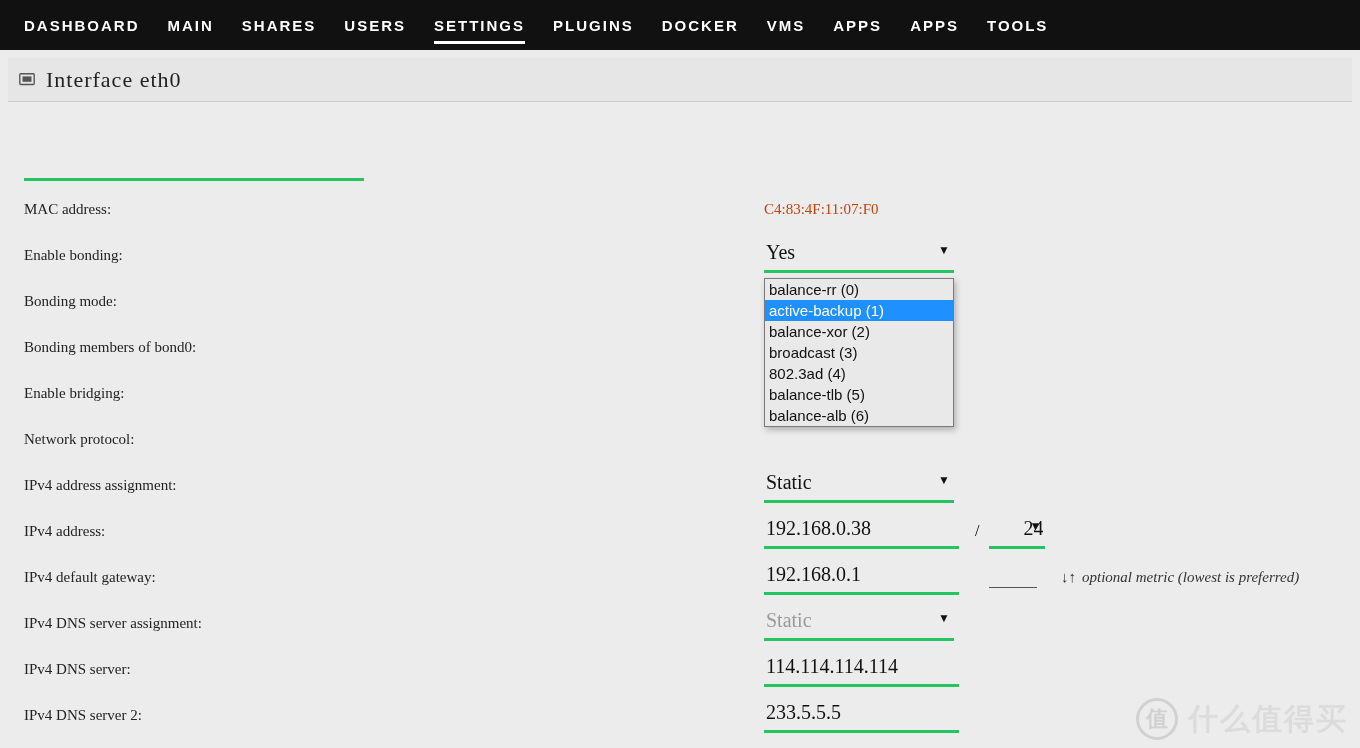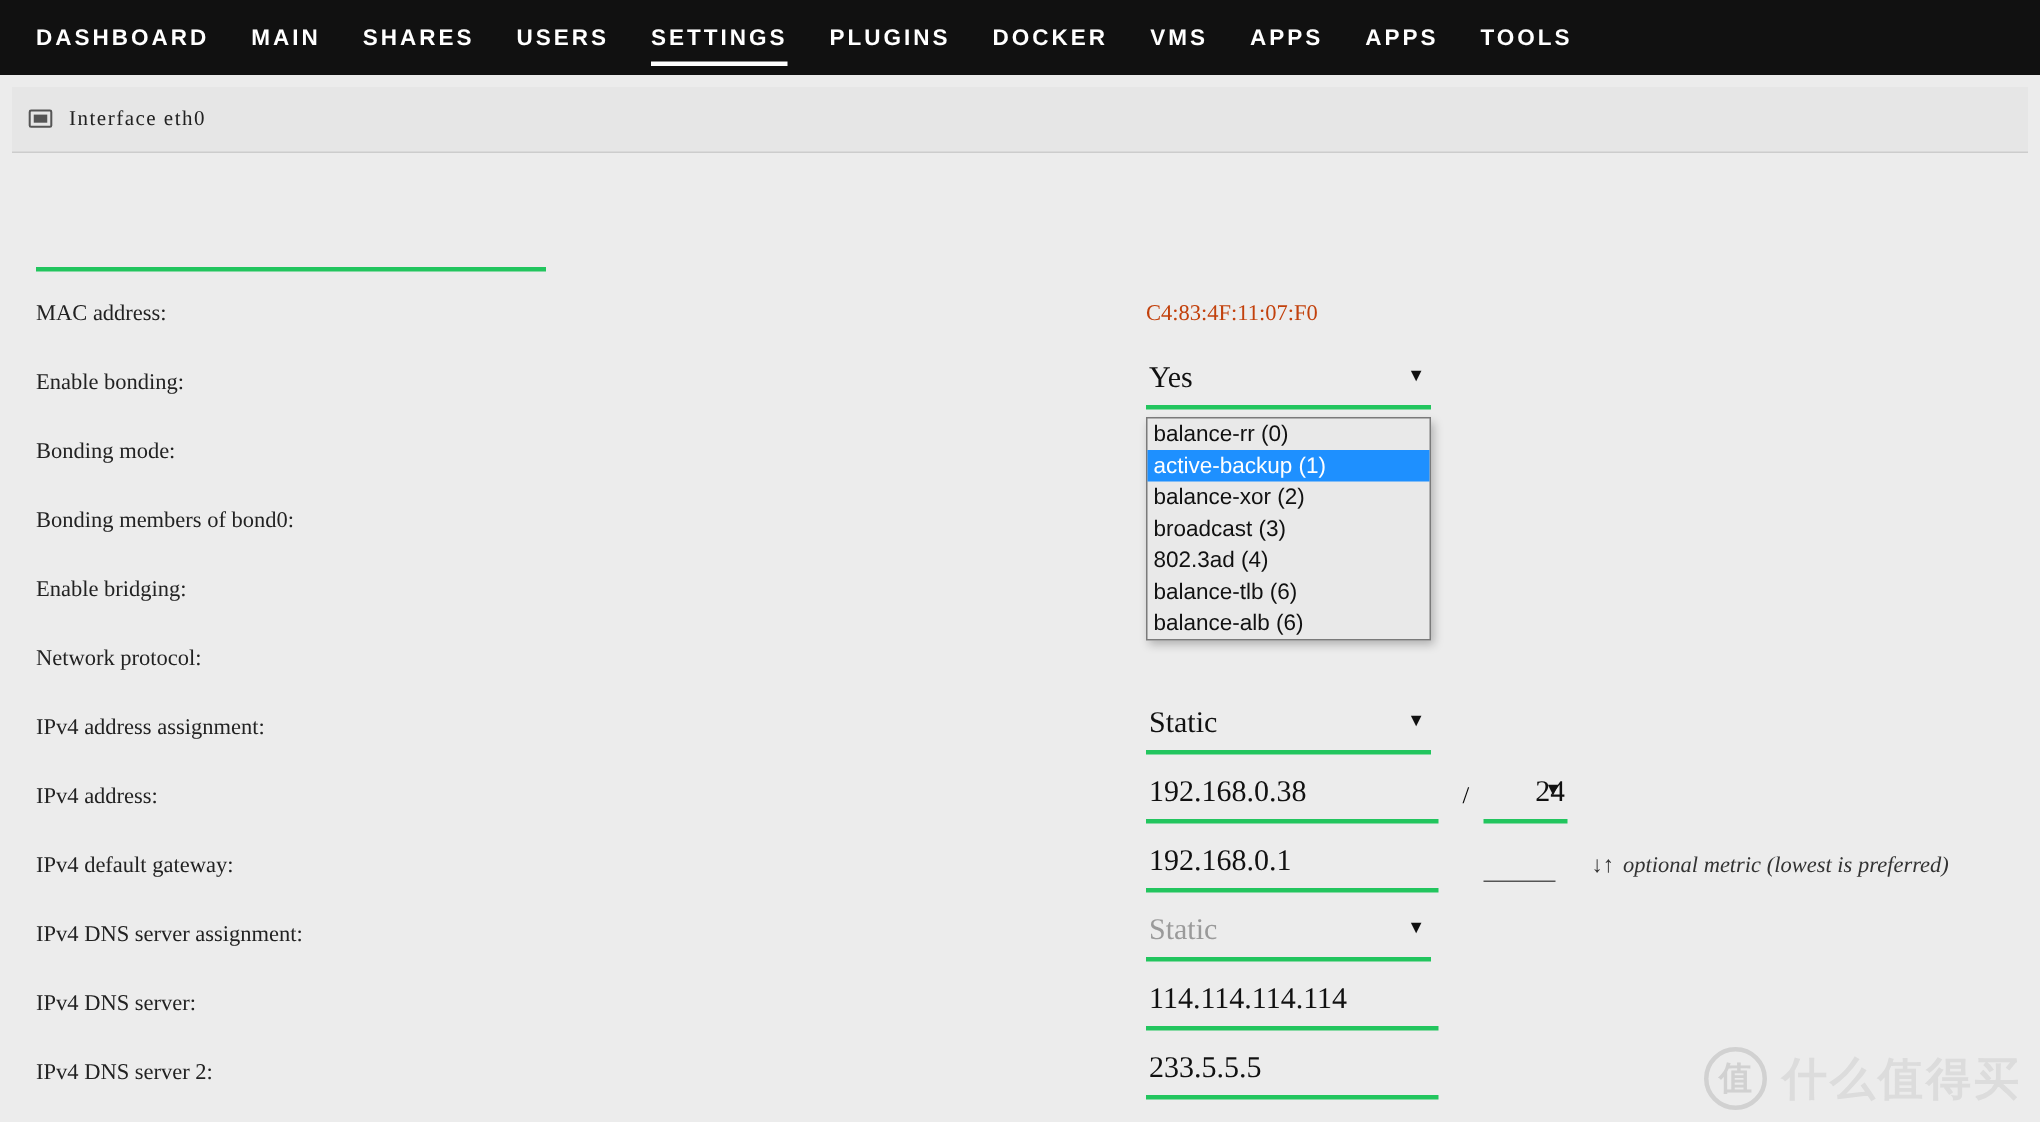--- a/index.html
+++ b/index.html
@@ -5,21 +5,21 @@
   * { box-sizing: border-box; margin: 0; padding: 0; }
   html, body { width: 1360px; height: 748px; font-family: "Segoe UI", Arial, sans-serif; background: #ececec; overflow: hidden; }
   
   .topnav { background: #111; height: 50px; display: flex; align-items: flex-end; padding-left: 10px; }
   .topnav .tab { color: #fff; font-weight: 700; font-size: 15px; letter-spacing: 2px; padding: 0 14px; height: 50px; display: flex; align-items: center; cursor: pointer; font-family: "Trebuchet MS", sans-serif; }
   .topnav .tab.active { position: relative; }
   .topnav .tab.active::after { content:""; position:absolute; left:14px; right:14px; bottom:6px; height:3px; background:#fff; }
   
   .section-bar { background:#e6e6e6; border-bottom:1px solid #ccc; margin:8px 8px 0 8px; height:44px; display:flex; align-items:center; padding-left:10px; }
   .section-bar .icon { display:inline-flex; width:18px; height:18px; margin-right:10px; }
-  .section-title { font-family: "Comic Sans MS", "Segoe Script", cursive; font-size:14px; color:#222; letter-spacing:1px; }
+  .section-title { font-family: "Comic Sans MS", "Segoe Script", cursive; font-size:22px; color:#222; letter-spacing:1px; }
   
   .form-area { padding:38px 0 0 24px; position:relative; }
   .row { display:flex; align-items:center; height:46px; }
   .row .label { width:740px; font-family:"Comic Sans MS","Segoe Script",cursive; font-size:15px; color:#222; }
   .row .field { display:flex; align-items:center; }
   .underline { border:none; border-bottom:3px solid #22c55e; background:transparent; font-family:"Comic Sans MS","Segoe Script",cursive; font-size:20px; color:#111; padding:4px 2px 6px 2px; outline:none; }
   .w340 { width:340px; }
   .w190 { width:190px; }
   .w195 { width:195px; }
   .w56  { width:56px;text-align:right; }
@@ -101,21 +101,21 @@
       </div>
     </div>
   </div>
 
   <div class="dropdown">
     <div class="opt">balance-rr (0)</div>
     <div class="opt sel">active-backup (1)</div>
     <div class="opt">balance-xor (2)</div>
     <div class="opt">broadcast (3)</div>
     <div class="opt">802.3ad (4)</div>
-    <div class="opt">balance-tlb (6)</div>
+    <div class="opt">balance-tlb (5)</div>
     <div class="opt">balance-alb (6)</div>
   </div>
 
   <div class="row">
     <div class="label">Bonding members of bond0:</div>
     <div class="field"></div>
   </div>
 
   <div class="row">
     <div class="label">Enable bridging:</div>

